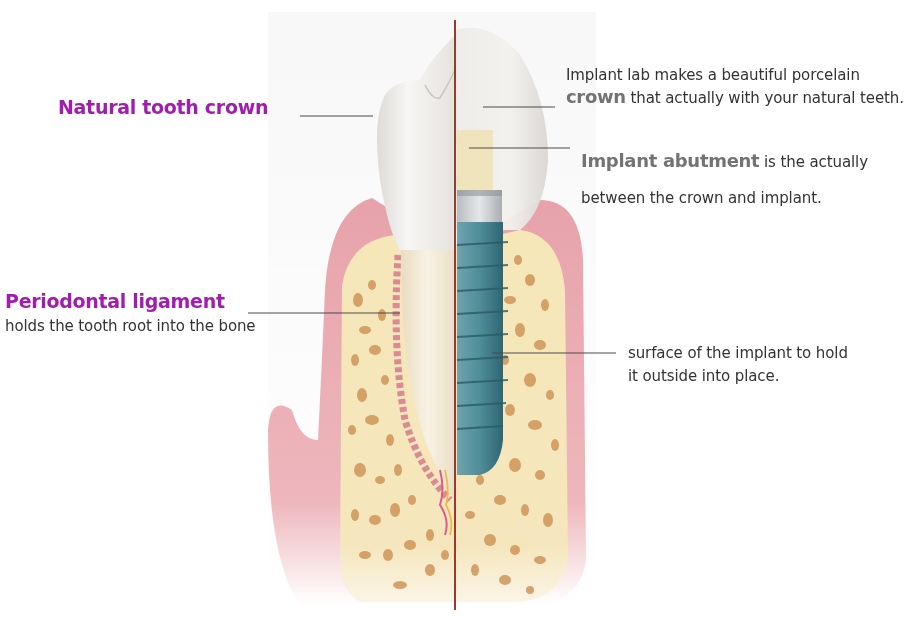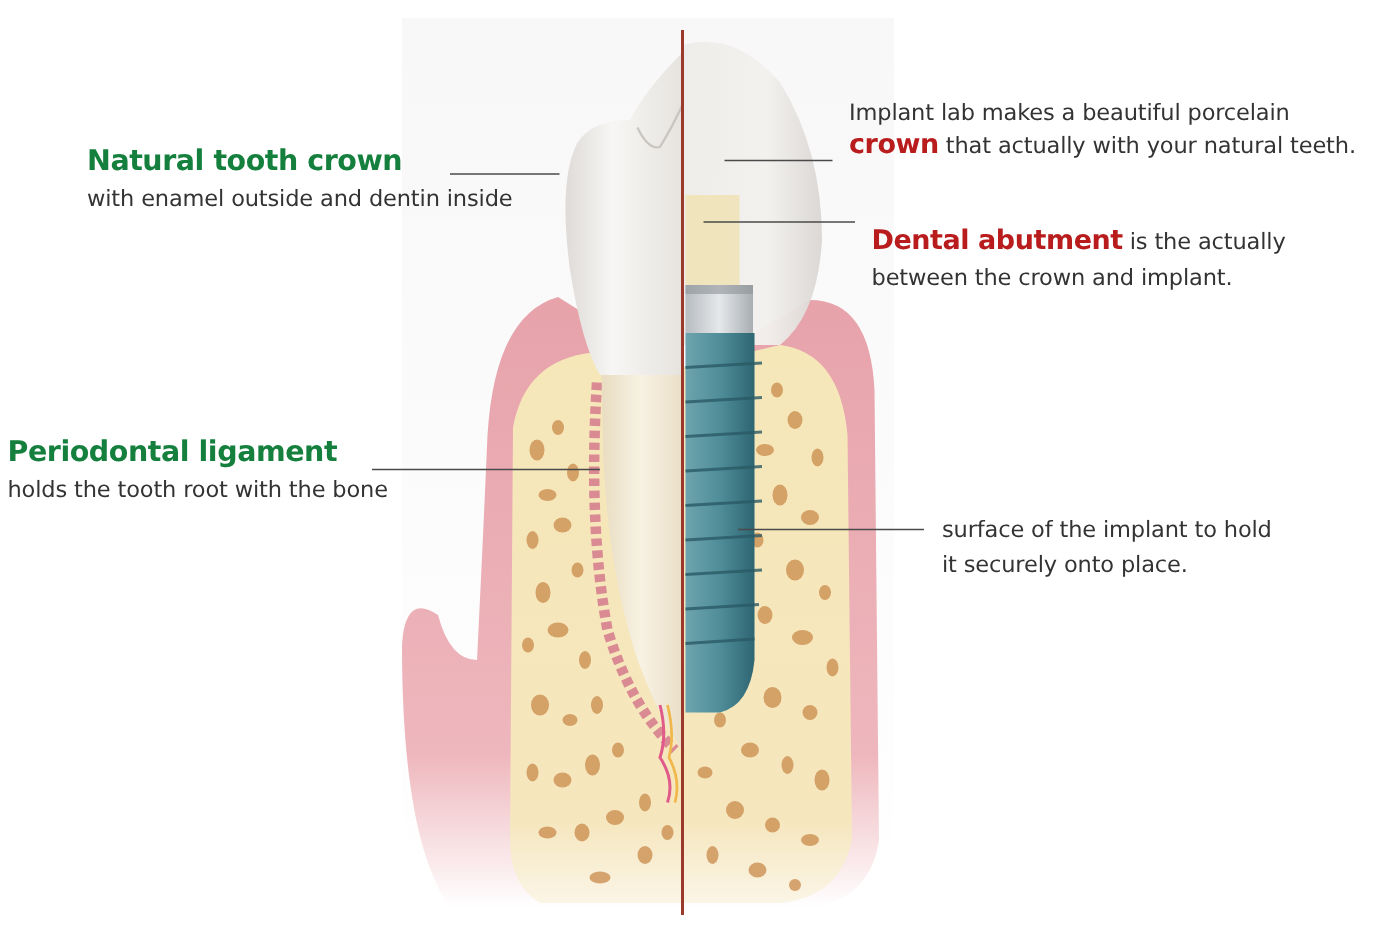--- a/index.html
+++ b/index.html
@@ -1,22 +1,22 @@
 <!DOCTYPE html>
 <html><head>
 <meta charset="utf-8">
 <style>
   * { box-sizing: border-box; margin: 0; padding: 0; }
   html, body { width: 919px; height: 618px; background: #ffffff; overflow: hidden; }
   body { position: relative; font-family: "DejaVu Sans", "Liberation Sans", sans-serif; color: #231f20; }
   .illus { position: absolute; left: 0; top: 0; width: 919px; height: 618px; }
   .label { position: absolute; line-height: 1.22; }
-  .title { font-weight: bold; font-size: 19px; letter-spacing: -0.3px; color: #15803d; }
+  .title { font-weight: bold; font-size: 19px; letter-spacing: -0.3px; color: #a21caf; }
   .desc { font-size: 15px; color: #333; letter-spacing: -0.1px; }
-  .inline-bold { font-weight: bold; font-size: 18px; color: #b91c1c; letter-spacing: -0.3px; }
+  .inline-bold { font-weight: bold; font-size: 18px; color: #737373; letter-spacing: -0.3px; }
 </style>
 </head>
 <body>
 
 <svg class="illus" viewBox="0 0 919 618" xmlns="http://www.w3.org/2000/svg">
   <defs>
     <linearGradient id="gumFade" x1="0" y1="0" x2="0" y2="1">
       <stop offset="0" stop-color="#e7a2aa"></stop>
       <stop offset="0.75" stop-color="#eeb7bd"></stop>
       <stop offset="1" stop-color="#ffffff"></stop>
@@ -151,38 +151,37 @@
 
   <line x1="300" y1="116" x2="373" y2="116" stroke="#4a4a4a" stroke-width="1"></line>
   <line x1="483" y1="107" x2="555" y2="107" stroke="#4a4a4a" stroke-width="1"></line>
   <line x1="469" y1="148" x2="570" y2="148" stroke="#4a4a4a" stroke-width="1"></line>
   <line x1="248" y1="313" x2="400" y2="313" stroke="#4a4a4a" stroke-width="1"></line>
   <line x1="492" y1="353" x2="616" y2="353" stroke="#4a4a4a" stroke-width="1"></line>
 </svg>
 
 <div class="label" style="left:58px; top:96px;">
   <div class="title">Natural tooth crown</div>
-  <div class="desc" style="margin-top:4px;">with enamel outside and dentin inside</div>
 </div>
 
 <div class="label" style="left:5px; top:290px;">
   <div class="title">Periodontal ligament</div>
-  <div class="desc" style="margin-top:4px;">holds the tooth root with the bone</div>
+  <div class="desc" style="margin-top:4px;">holds the tooth root into the bone</div>
 </div>
 
 <div class="label" style="left:566px; top:66px;">
   <div class="desc">Implant lab makes a beautiful porcelain</div>
   <div class="desc" style="margin-top:2px;">
     <span class="inline-bold">crown</span><span> that actually with your natural teeth.</span>
   </div>
 </div>
 
 <div class="label" style="left:581px; top:150px;">
   <div class="desc">
-    <span class="inline-bold">Dental abutment</span><span> is the actually</span>
+    <span class="inline-bold">Implant abutment</span><span> is the actually</span>
   </div>
-  <div class="desc" style="margin-top:4px;">between the crown and implant.</div>
+  <div class="desc" style="margin-top:17px;">between the crown and implant.</div>
 </div>
 
 <div class="label" style="left:628px; top:339px;">
   <div class="desc" style="margin-top:5px;">surface of the implant to hold</div>
-  <div class="desc" style="margin-top:5px;">it securely onto place.</div>
+  <div class="desc" style="margin-top:5px;">it outside into place.</div>
 </div>
 
 </body></html>

